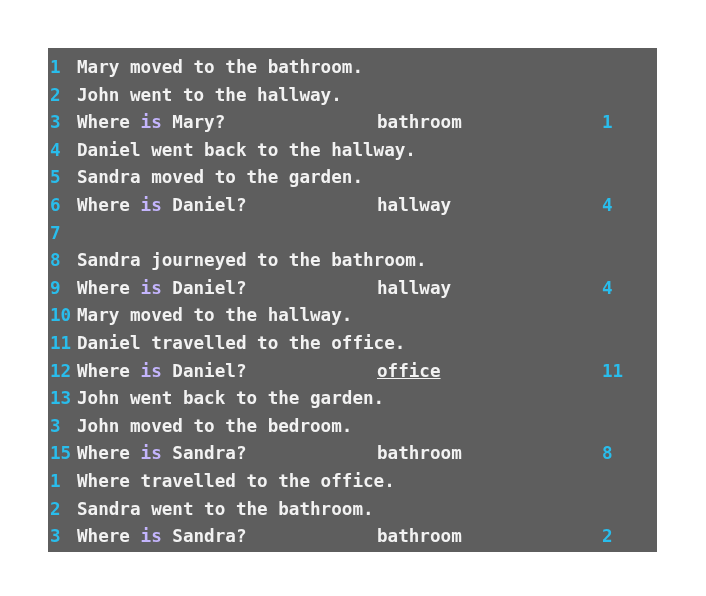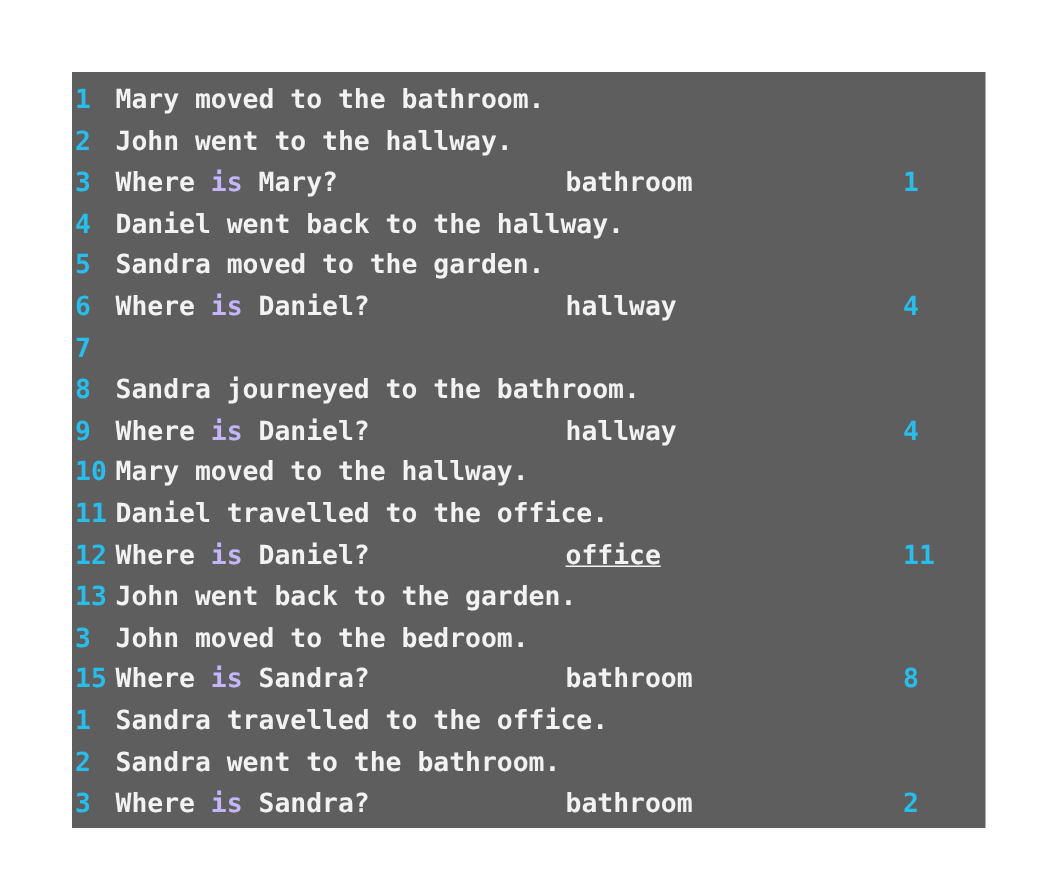--- a/index.html
+++ b/index.html
@@ -80,16 +80,16 @@
     <div class="story-line"><span class="line-number">6</span><span class="line-text"><span>Where </span><span class="kw">is</span><span> Daniel?</span></span><span class="answer-text" style="left: 329px;">hallway</span><span class="support-index">4</span></div>
     <div class="story-line"><span class="line-number">7</span></div>
     <div class="story-line"><span class="line-number">8</span><span class="line-text">Sandra journeyed to the bathroom.</span></div>
     <div class="story-line"><span class="line-number">9</span><span class="line-text"><span>Where </span><span class="kw">is</span><span> Daniel?</span></span><span class="answer-text" style="left: 329px;">hallway</span><span class="support-index">4</span></div>
     <div class="story-line"><span class="line-number">10</span><span class="line-text">Mary moved to the hallway.</span></div>
     <div class="story-line"><span class="line-number">11</span><span class="line-text">Daniel travelled to the office.</span></div>
     <div class="story-line"><span class="line-number">12</span><span class="line-text"><span>Where </span><span class="kw">is</span><span> Daniel?</span></span><span class="answer-text" style="left: 329px; text-decoration: underline;">office</span><span class="support-index">11</span></div>
     <div class="story-line"><span class="line-number">13</span><span class="line-text">John went back to the garden.</span></div>
     <div class="story-line"><span class="line-number">3</span><span class="line-text">John moved to the bedroom.</span></div>
     <div class="story-line"><span class="line-number">15</span><span class="line-text"><span>Where </span><span class="kw">is</span><span> Sandra?</span></span><span class="answer-text" style="left: 329px;">bathroom</span><span class="support-index">8</span></div>
-    <div class="story-line"><span class="line-number">1</span><span class="line-text">Sandra travelled to the office.</span></div>
+    <div class="story-line"><span class="line-number">1</span><span class="line-text">Where travelled to the office.</span></div>
     <div class="story-line"><span class="line-number">2</span><span class="line-text">Sandra went to the bathroom.</span></div>
     <div class="story-line"><span class="line-number">3</span><span class="line-text"><span>Where </span><span class="kw">is</span><span> Sandra?</span></span><span class="answer-text" style="left: 329px;">bathroom</span><span class="support-index">2</span></div>
   </div>
 
 </body></html>

